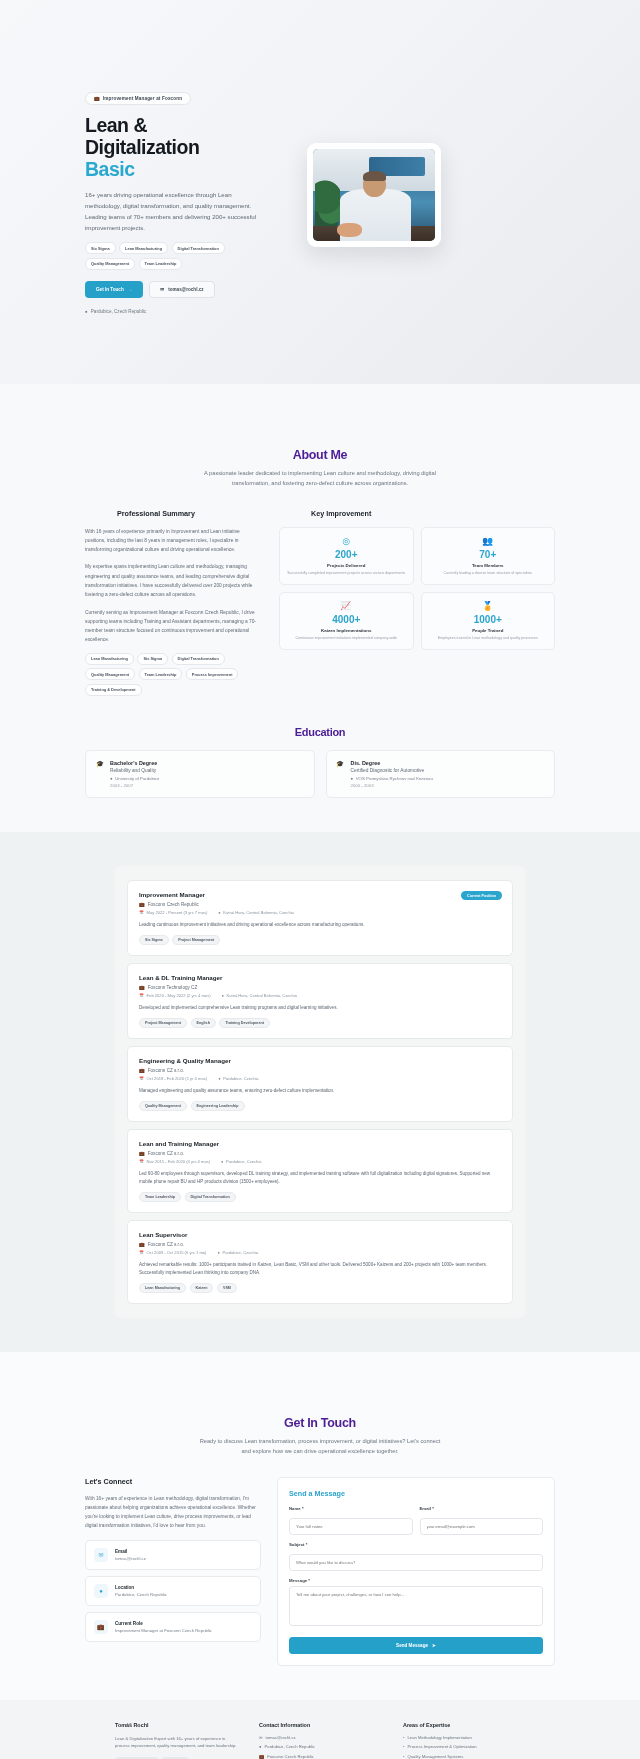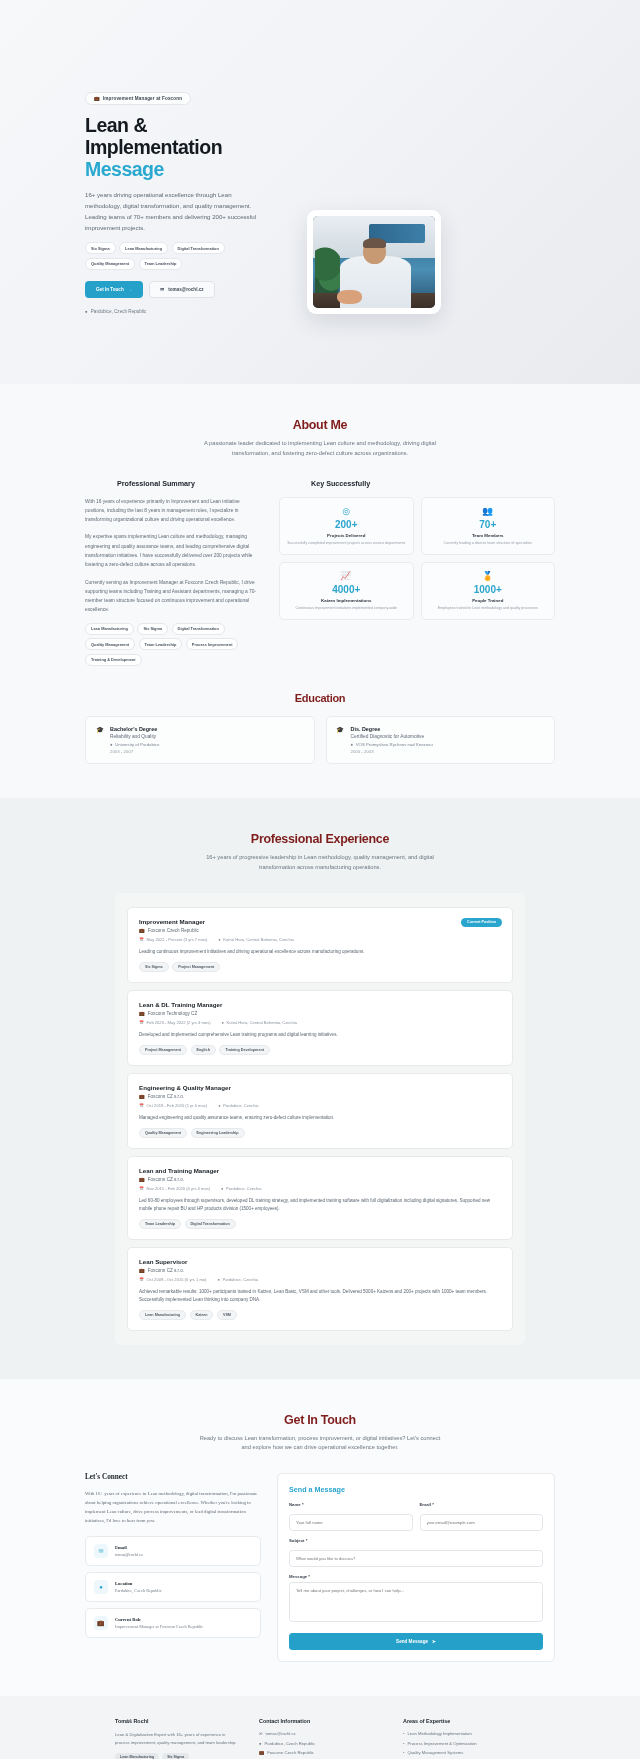--- a/index.html
+++ b/index.html
@@ -13,21 +13,21 @@
   .page { width: 640px; overflow: hidden; }
 
   
   .hero {
     background: linear-gradient(135deg, #f7f8fa 0%, #f1f3f6 45%, #e8eaee 100%);
     padding: 60px 0 70px 0;
     position: relative;
   }
   .hero-inner {
     width: 470px; margin: 0 auto;
-    display: flex; align-items: flex-end; gap: 22px;
+    display: flex; align-items: center; gap: 22px;
   }
   .hero-left { width: 200px; padding-top: 26px; }
   .badge {
     display: inline-flex; align-items: center; gap: 3px;
     background: rgba(255,255,255,0.75);
     border: 1px solid #e2e5ea;
     border-radius: 20px;
     padding: 3px 8px;
     font-size: 4.6px; font-weight: 700; letter-spacing: .15px;
     color: #3d4752; margin-bottom: 9px;
@@ -91,21 +91,21 @@
   .ph-hair { position:absolute; left:41%; top:24%; width:19%; height:11%;
      background: #6a5546; border-radius: 50% 50% 20% 20%; }
   .ph-arm { position:absolute; left:20%; bottom:4%; width:20%; height:16%;
      background:#d9a17a; border-radius:40%; }
   .ph-floor { position:absolute; left:0; right:0; bottom:0; height:16%;
      background: linear-gradient(180deg,#4f4035,#3a2f27); }
 
   
   .section { padding: 34px 0; }
   .sec-head { text-align: center; margin-bottom: 20px; }
-  .sec-title { font-size: 12.5px; font-weight: 800; color: #7f1d1d; letter-spacing:-0.3px;}
+  .sec-title { font-size: 12.5px; font-weight: 800; color: #4c1d95; letter-spacing:-0.3px;margin-top:30px;}
   .sec-sub {
     margin: 7px auto 0; width: 250px; font-size: 5.7px; line-height: 1.72; color: #6b7682;
   }
   .container { width: 470px; margin: 0 auto; }
 
   
   .about { background: #f8f9fb; }
   .about-cols { display: flex; gap: 18px; }
   .col-left { width: 176px; }
   .col-right { width: 176px; flex: 1; }
@@ -153,21 +153,21 @@
   }
   .cur-badge {
     position: absolute; right: 10px; top: 10px;
     background: #2aa5cd; color: #fff; border-radius: 8px;
     padding: 2.5px 6px; font-size: 3.7px; font-weight: 700;
   }
 
   
   .contact { background: #fafbfc; }
   .contact-cols { display: flex; gap: 16px; }
-  .cc-left { width: 176px; font-family: Liberation Serif, serif; }
+  .cc-left { width: 176px; }
   .cc-right { flex: 1; }
   .cc-title { font-size: 7.2px; font-weight: 800; color: #1a2027; margin-bottom: 8px; }
   .cc-para { font-size: 4.8px; line-height: 1.9; color: #616c78; margin-bottom: 10px; }
   .cc-item {
     background: #fff; border: 1px solid #e8ebee; border-radius: 5px;
     padding: 7px 8px; margin-bottom: 6px; display: flex; gap: 7px; align-items: center;
   }
   .cc-ic {
     width: 14px; height: 14px; border-radius: 4px; background: #eef7fb;
     color: #2aa5cd; display: flex; align-items: center; justify-content: center;
@@ -219,22 +219,22 @@
 
   <section class="hero">
     <div class="hero-inner">
       <div class="hero-left">
         <div class="badge">
           <span class="ico">💼</span>
           <span>Improvement Manager at Foxconn</span>
         </div>
         <h1 class="hero-title">
           <span>Lean &amp;</span><br>
-          <span>Implementation</span><br>
-          <span class="accent">Message</span>
+          <span>Digitalization</span><br>
+          <span class="accent">Basic</span>
         </h1>
         <p class="hero-desc">16+ years driving operational excellence through Lean methodology, digital transformation, and quality management. Leading teams of 70+ members and delivering 200+ successful improvement projects.</p>
         <div class="chips">
           <span class="chip">Six Sigma</span>
           <span class="chip">Lean Manufacturing</span>
           <span class="chip">Digital Transformation</span>
           <span class="chip">Quality Management</span>
           <span class="chip">Team Leadership</span>
         </div>
         <div class="hero-btns">
@@ -284,21 +284,21 @@
             <span class="chip">Lean Manufacturing</span>
             <span class="chip">Six Sigma</span>
             <span class="chip">Digital Transformation</span>
             <span class="chip">Quality Management</span>
             <span class="chip">Team Leadership</span>
             <span class="chip">Process Improvement</span>
             <span class="chip">Training &amp; Development</span>
           </div>
         </div>
         <div class="col-right">
-          <div class="col-title">Key Successfully</div>
+          <div class="col-title">Key Improvement</div>
           <div class="ach-grid">
             <div class="ach-card">
               <div class="ach-icon">◎</div>
               <div class="ach-val">200+</div>
               <div class="ach-label">Projects Delivered</div>
               <div class="ach-desc">Successfully completed improvement projects across various departments</div>
             </div>
             <div class="ach-card">
               <div class="ach-icon">👥</div>
               <div class="ach-val">70+</div>
@@ -350,24 +350,20 @@
               <div class="edu-years">2000 - 2003</div>
             </div>
           </div>
         </div>
       </div>
     </div>
   </section>
 
   <section class="section exp">
     <div class="container">
-      <div class="sec-head">
-        <div class="sec-title">Professional Experience</div>
-        <div class="sec-sub">16+ years of progressive leadership in Lean methodology, quality management, and digital transformation across manufacturing operations.</div>
-      </div>
       <div class="exp-wrap">
 
         <div class="exp-card">
           <div class="cur-badge">Current Position</div>
           <div class="exp-role">Improvement Manager</div>
           <div class="exp-co">
             <span class="ico">💼</span>
             <span>Foxconn Czech Republic</span>
           </div>
           <div class="exp-meta">

